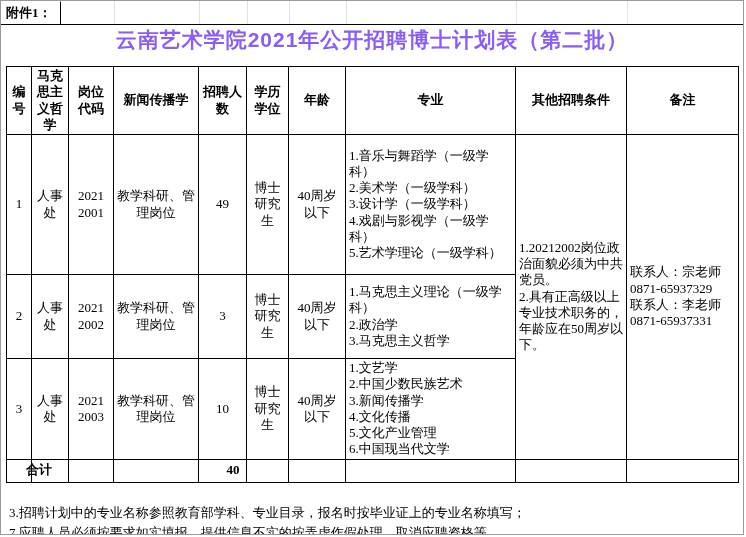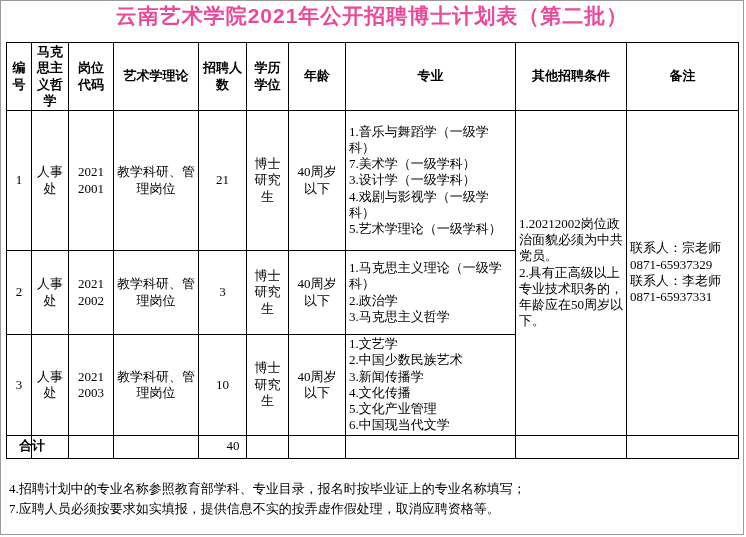--- a/index.html
+++ b/index.html
@@ -33,73 +33,83 @@
     border:1px solid #000;
     font-size:13px;padding:1px 3px;
     vertical-align:middle;text-align:center;
     line-height:1.25;
     overflow:hidden;
     box-sizing:border-box;
   }
   th{font-weight:bold;}
   td.left{text-align:left;}
   .pre{white-space:pre-line;}
-  .total-label{font-weight:bold;text-align:center;white-space:nowrap;overflow:visible;padding-left:12px;}
-  .total-count{font-weight:normal;padding-left:24px;}
+  .total-label{font-weight:bold;text-align:center;white-space:nowrap;overflow:visible;padding-left:19px;}
+  .total-count{font-weight:bold;padding-left:24px;}
   
   .notes{position:relative;padding:8px 10px 0 8px;font-size:13px;line-height:1.55;}
   .notes-wrap{position:relative;height:82px;}
 </style>
 </head>
 <body>
 
 <div class="page">
 
+  <div class="toprow">
+    <span class="attach">附件1：</span>
+    <span class="gl" style="left:113px"></span>
+    <span class="gl" style="left:198px"></span>
+    <span class="gl" style="left:246px"></span>
+    <span class="gl" style="left:288px"></span>
+    <span class="gl" style="left:345px"></span>
+    <span class="gl" style="left:515px"></span>
+    <span class="gl" style="left:626px"></span>
+  </div>
 
-  <div class="title" style="color: #ec4899;">云南艺术学院2021年公开招聘博士计划表（第二批）</div>
+  <div class="title" style="color: #8b5cf6;">云南艺术学院2021年公开招聘博士计划表（第二批）</div>
 
   <table>
     <colgroup>
       <col style="width:25px">
         <col style="width:37px">
         <col style="width:45px">
       <col style="width:85px">
         <col style="width:48px">
         <col style="width:42px">
       <col style="width:57px">
         <col style="width:170px">
         <col style="width:111px">
       <col style="width:112px">
     </colgroup>
     <thead>
       <tr style="height:50px">
         <th>编号</th>
         <th>马克思主义哲学</th>
         <th>岗位代码</th>
-        <th>艺术学理论</th>
+        <th>新闻传播学</th>
         <th>招聘人数</th>
         <th>学历学位</th>
         <th>年龄</th>
         <th>专业</th>
         <th>其他招聘条件</th>
         <th>备注</th>
       </tr>
     </thead>
     <tbody>
       <tr style="height:140px">
         <td>1</td>
         <td>人事处</td>
         <td class="pre">2021
 2001</td>
         <td>教学科研、管理岗位</td>
-        <td>21</td>
+        <td>49</td>
         <td>博士研究生</td>
         <td>40周岁以下</td>
         <td class="left pre">1.音乐与舞蹈学（一级学科）
-7.美术学（一级学科）
+2.美术学（一级学科）
 3.设计学（一级学科）
 4.戏剧与影视学（一级学科）
 5.艺术学理论（一级学科）</td>
         <td class="left pre" rowspan="3">1.20212002岗位政治面貌必须为中共党员。
 2.具有正高级以上专业技术职务的，年龄应在50周岁以下。</td>
         <td class="left pre" rowspan="3">联系人：宗老师
 0871-65937329
 联系人：李老师
 0871-65937331</td>
       </tr>
@@ -142,19 +152,19 @@
         <td></td>
         <td></td>
         <td></td>
         <td></td>
       </tr>
     </tbody>
   </table>
 
   <div class="notes-wrap">
     <div class="notes">
-      <div class="note-line">4.招聘计划中的专业名称参照教育部学科、专业目录，报名时按毕业证上的专业名称填写；</div>
+      <div class="note-line">3.招聘计划中的专业名称参照教育部学科、专业目录，报名时按毕业证上的专业名称填写；</div>
       <div class="note-line">7.应聘人员必须按要求如实填报，提供信息不实的按弄虚作假处理，取消应聘资格等。</div>
 
     </div>
   </div>
 
 </div>
 
 </body></html>

